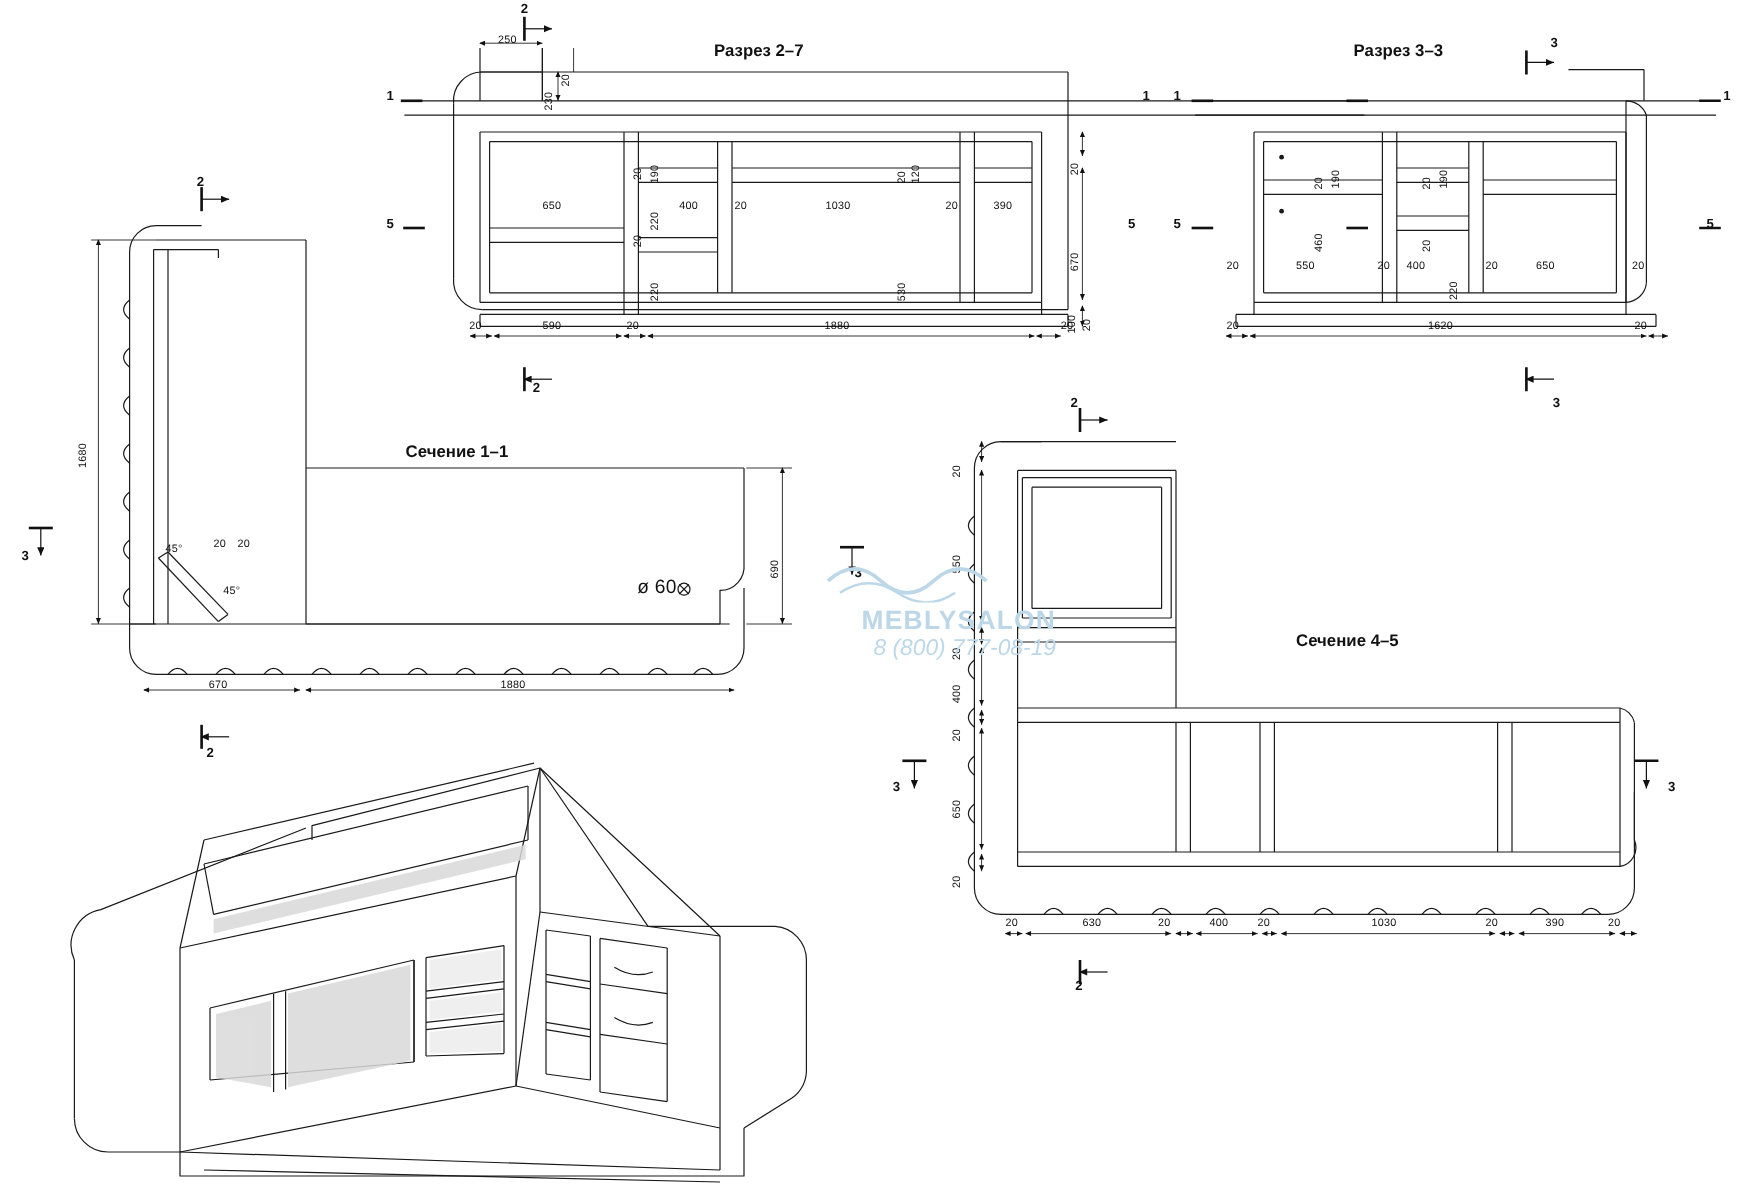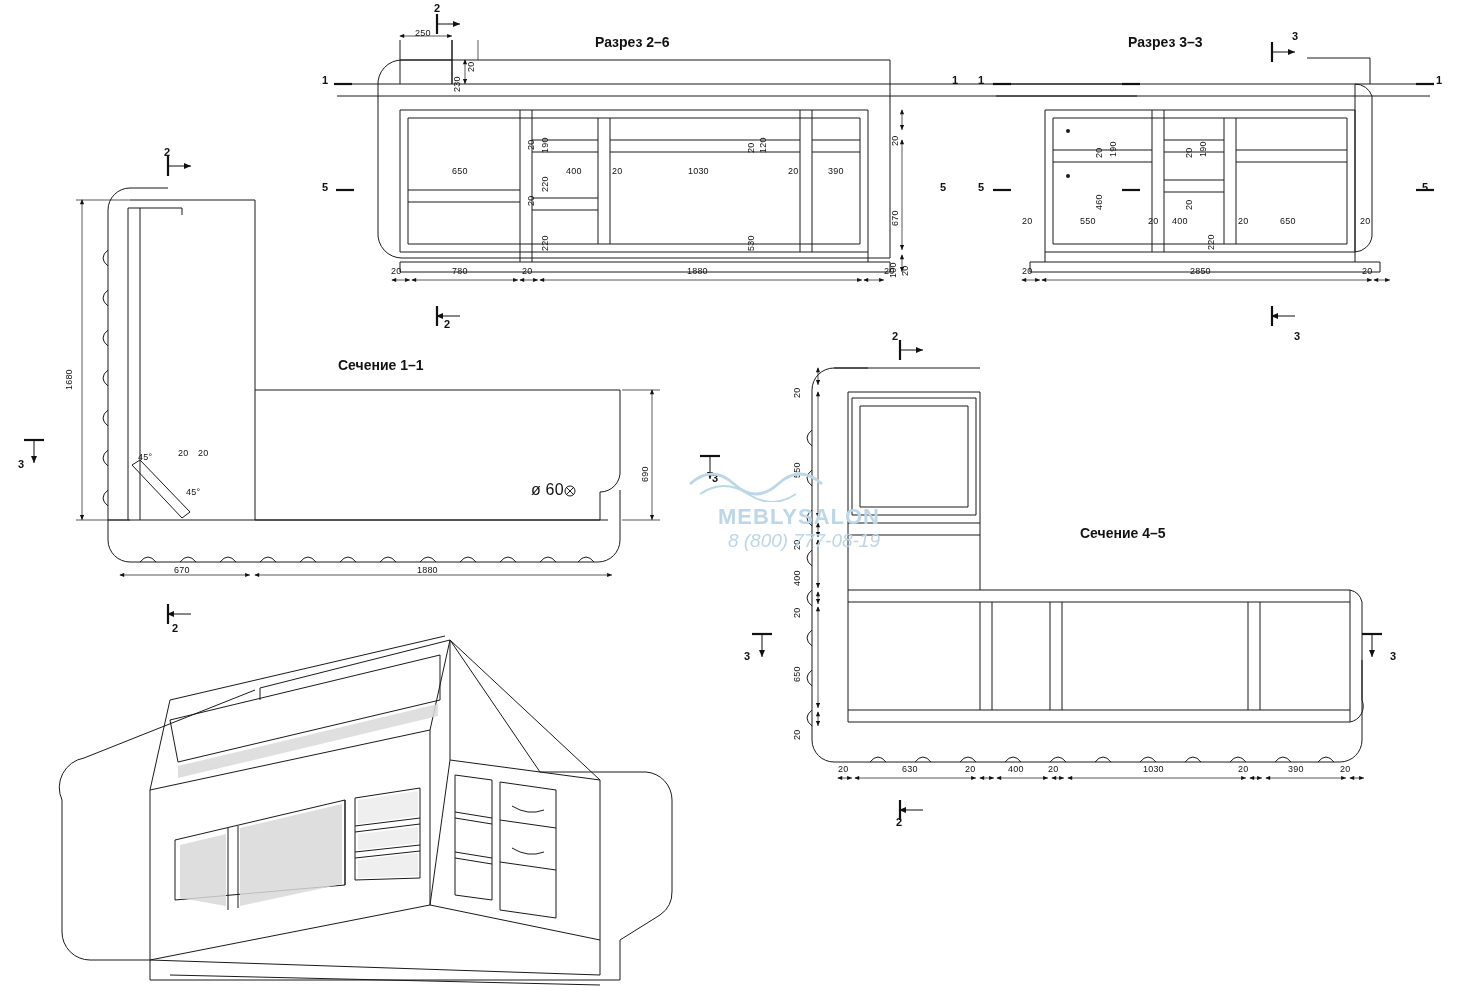--- a/index.html
+++ b/index.html
@@ -435,23 +435,23 @@
       <path d="M180,845 L226,834 L226,906 L180,898 z"></path>
       <path d="M240,828 L342,804 L342,884 L240,906 z"></path>
     </g>
     <g fill="#ececec" stroke="none" opacity="0.8">
       <path d="M358,800 L418,791 L418,816 L358,824 z"></path>
       <path d="M358,834 L418,827 L418,843 L358,850 z"></path>
       <path d="M358,860 L418,853 L418,876 L358,878 z"></path>
     </g>
   </svg>
 
-  <div class="view-title" style="left:595px; top:34px;">Разрез 2–6</div>
+  <div class="view-title" style="left:595px; top:34px;">Разрез 2–7</div>
   <div class="view-title" style="left:1128px; top:34px;">Разрез 3–3</div>
-  <div class="view-title" style="left:338px; top:357px;">Сечение 1–1</div>
+  <div class="view-title" style="left:338px; top:368px;">Сечение 1–1</div>
   <div class="view-title" style="left:1080px; top:525px;">Сечение 4–5</div>
 
   <div class="secmark" style="left:322px; top:74px;">1</div>
   <div class="secmark" style="left:952px; top:74px;">1</div>
   <div class="secmark" style="left:978px; top:74px;">1</div>
   <div class="secmark" style="left:1436px; top:74px;">1</div>
   <div class="secmark" style="left:322px; top:181px;">5</div>
   <div class="secmark" style="left:940px; top:181px;">5</div>
   <div class="secmark" style="left:978px; top:181px;">5</div>
   <div class="secmark" style="left:1422px; top:181px;">5</div>
@@ -485,21 +485,21 @@
   <div class="dim vert" style="left:756px; top:143px;">20</div>
   <div class="dim vert" style="left:768px; top:143px;">120</div>
   <div class="dim vert" style="left:550px; top:241px;">220</div>
   <div class="dim vert" style="left:756px; top:241px;">530</div>
   <div class="dim vert" style="left:900px; top:136px;">20</div>
   <div class="dim vert" style="left:900px; top:216px;">670</div>
   <div class="dim vert" style="left:898px; top:268px;">100</div>
   <div class="dim vert" style="left:910px; top:266px;">20</div>
 
   <div class="dim" style="left:391px; top:266px;">20</div>
-  <div class="dim" style="left:452px; top:266px;">780</div>
+  <div class="dim" style="left:452px; top:266px;">590</div>
   <div class="dim" style="left:522px; top:266px;">20</div>
   <div class="dim" style="left:687px; top:266px;">1880</div>
   <div class="dim" style="left:884px; top:266px;">20</div>
 
   <div class="dim vert" style="left:1118px; top:147px;">190</div>
   <div class="dim vert" style="left:1104px; top:148px;">20</div>
   <div class="dim vert" style="left:1208px; top:147px;">190</div>
   <div class="dim vert" style="left:1194px; top:148px;">20</div>
   <div class="dim vert" style="left:1104px; top:200px;">460</div>
   <div class="dim vert" style="left:1194px; top:200px;">20</div>
@@ -507,21 +507,21 @@
 
   <div class="dim" style="left:1022px; top:216px;">20</div>
   <div class="dim" style="left:1080px; top:216px;">550</div>
   <div class="dim" style="left:1148px; top:216px;">20</div>
   <div class="dim" style="left:1172px; top:216px;">400</div>
   <div class="dim" style="left:1238px; top:216px;">20</div>
   <div class="dim" style="left:1280px; top:216px;">650</div>
   <div class="dim" style="left:1360px; top:216px;">20</div>
 
   <div class="dim" style="left:1022px; top:266px;">20</div>
-  <div class="dim" style="left:1190px; top:266px;">2850</div>
+  <div class="dim" style="left:1190px; top:266px;">1620</div>
   <div class="dim" style="left:1362px; top:266px;">20</div>
 
   <div class="dim vert" style="left:74px; top:380px;">1680</div>
   <div class="dim vert" style="left:650px; top:472px;">690</div>
   <div class="dim" style="left:174px; top:565px;">670</div>
   <div class="dim" style="left:417px; top:565px;">1880</div>
   <div class="dim" style="left:138px; top:452px;">45°</div>
   <div class="dim" style="left:186px; top:487px;">45°</div>
   <div class="dim" style="left:178px; top:448px;">20</div>
   <div class="dim" style="left:198px; top:448px;">20</div>

